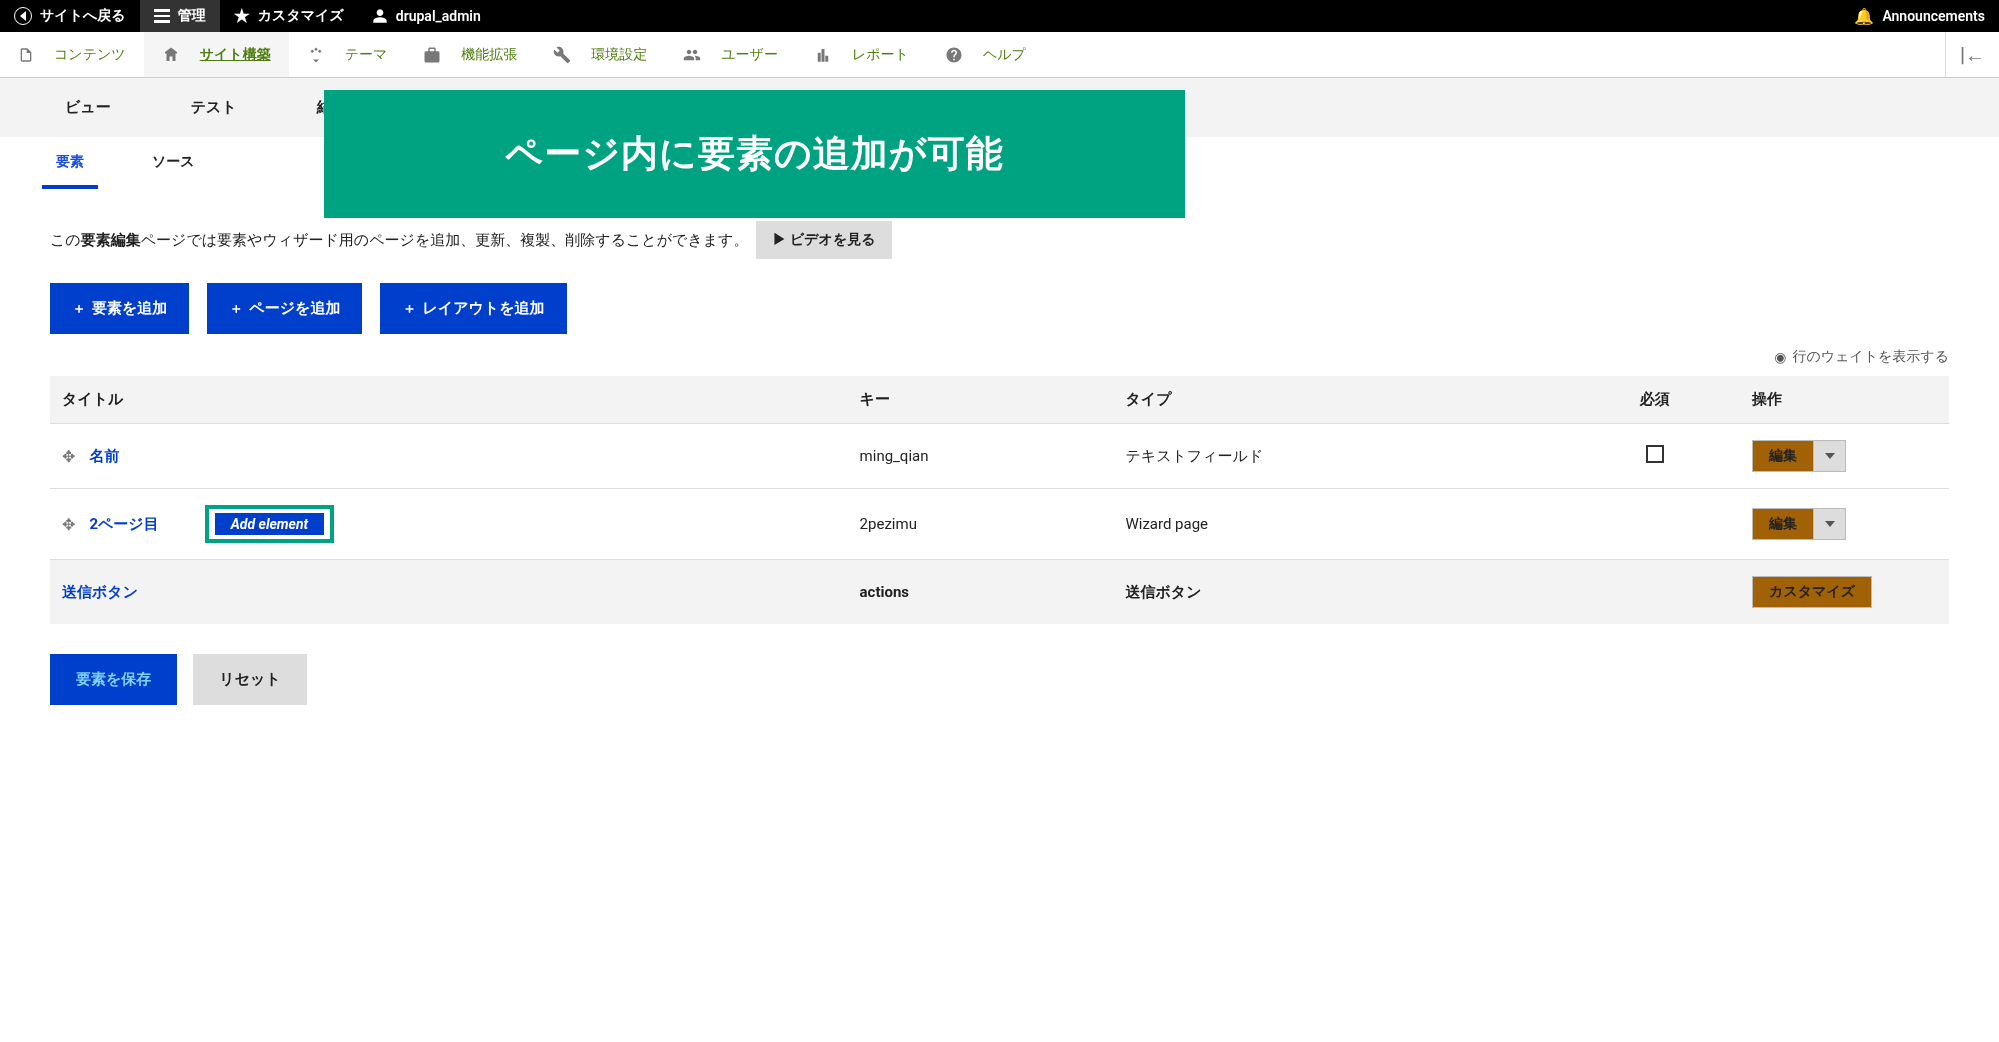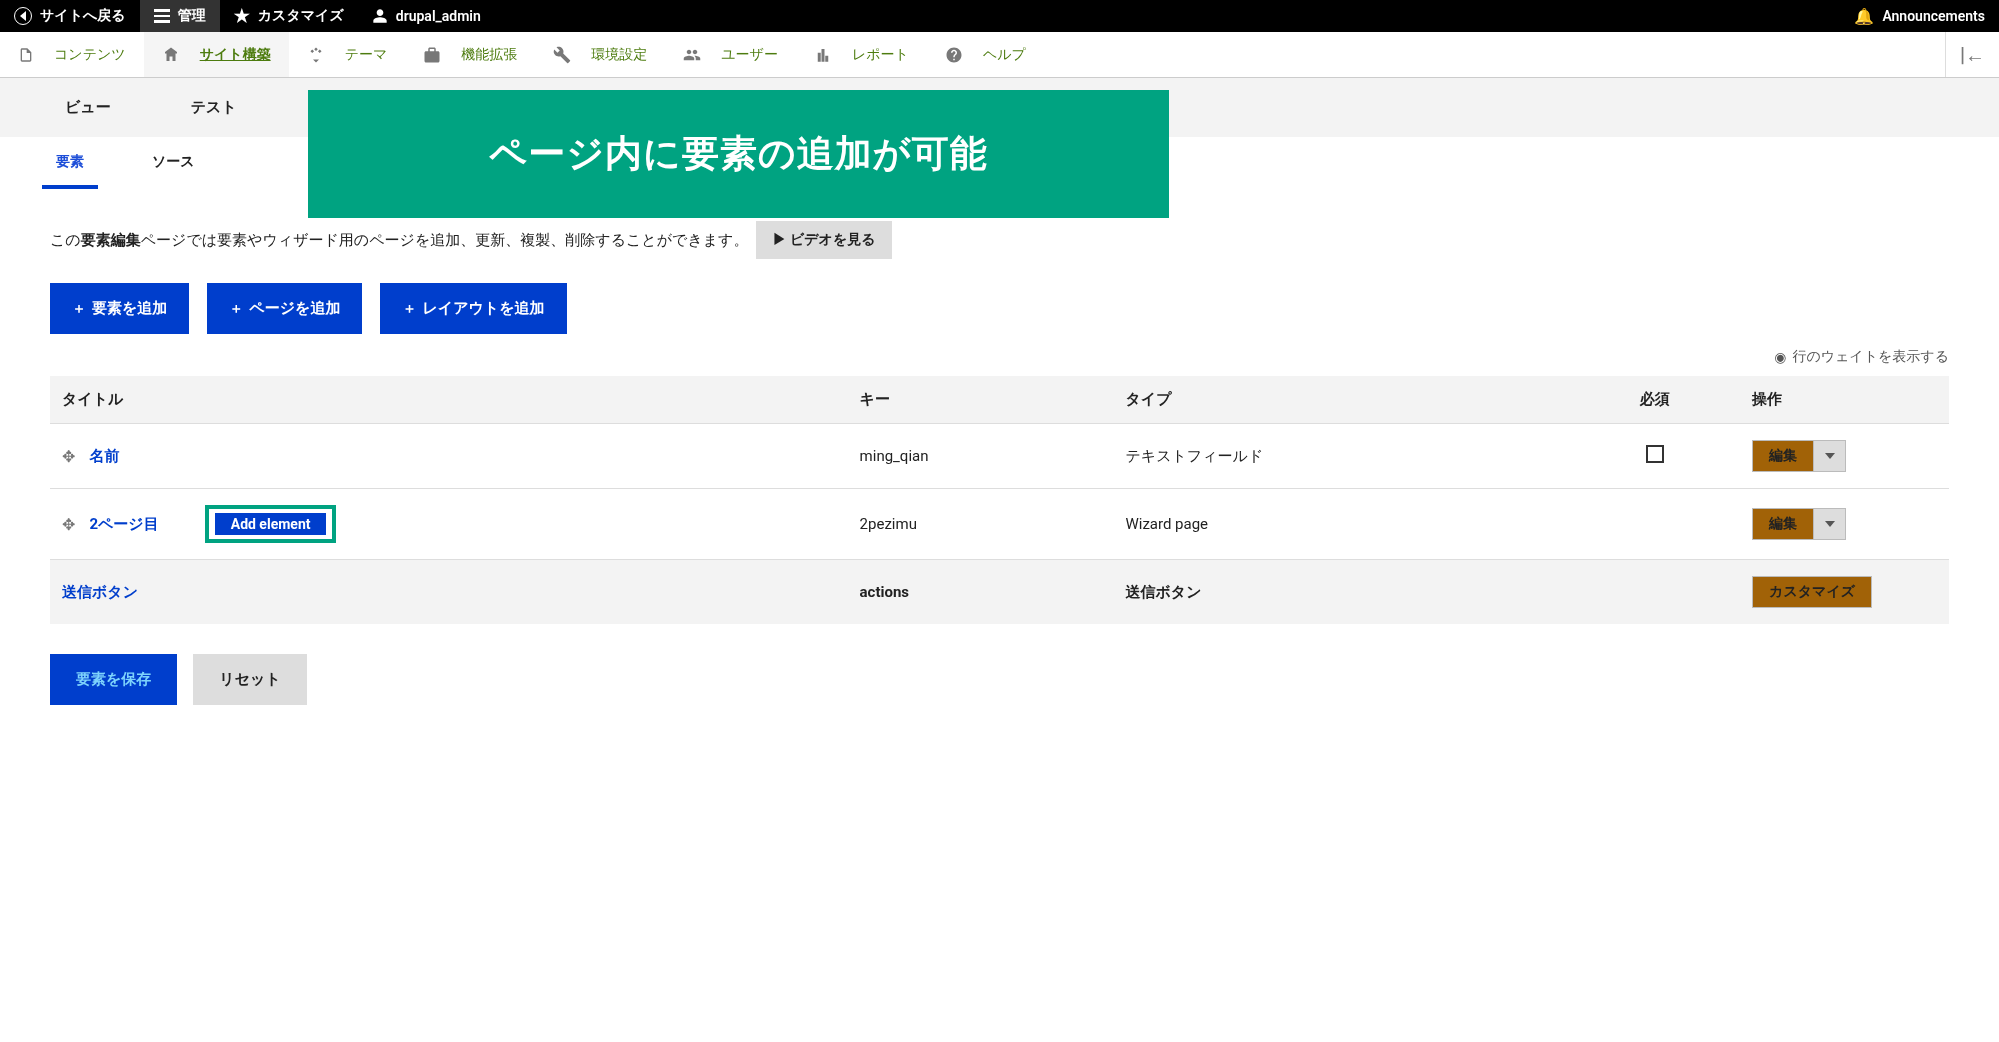--- a/index.html
+++ b/index.html
@@ -45,21 +45,21 @@
   .graytabs{ background:#f3f3f3; display:flex; padding: 0 55px; gap:60px; font-weight:700; font-size:15px;}
   .graytabs .gtab{ padding:20px 10px; cursor:pointer; }
 
   
   .subtabs{ background:#fff; display:flex; padding: 0 42px; gap:40px; font-weight:700; font-size:14px;}
   .subtabs .stab{ padding:16px 14px 14px; cursor:pointer; color:#222;}
   .subtabs .stab.active{ color:#1d4ed8; border-bottom:4px solid #003ecc;}
 
   
   .overlay-banner{
-    position:absolute; top:90px; left:308px; width:861px; height:128px;
+    position:absolute; top:90px; left:324px; width:861px; height:128px;
     background:#00a381; color:#fff; display:flex; align-items:center; justify-content:center;
     font-size:37px; font-weight:700; letter-spacing:1px;
   }
 
   
   .content{ padding: 32px 50px; position:relative; }
 
   .helptext{ display:flex; align-items:center; gap:8px; margin-bottom:24px; font-size:15px;}
   .helptext strong{font-weight:700;}
   .video-btn{ background:#ddd; padding:10px 16px; font-weight:700; font-size:14px; cursor:pointer; }
@@ -81,21 +81,21 @@
   .checkbox{width:18px;height:18px;border:2px solid #333;background:#fff;display:inline-block;}
 
   .title-cell{display:flex;align-items:center;gap:6px;}
 
   .opbtn{ display:inline-flex; align-items:stretch; height:32px;}
   .opbtn .opmain{background:#a16207; padding:0 16px; display:flex; align-items:center; font-weight:600; font-size:14px; cursor:pointer; border:1px solid #bbb;}
   .opbtn .opcaret{background:#ddd; width:32px; display:flex; align-items:center; justify-content:center; border:1px solid #bbb; border-left:0; cursor:pointer;}
   .opbtn .opcaret::after{content:"";width:0;height:0;border-left:5px solid transparent;border-right:5px solid transparent;border-top:6px solid #555;}
 
   .add-elem-wrap{ display:inline-block; border:4px solid #00a381; padding:6px; margin-left:40px;}
-  .add-elem-btn{ background:#003ecc; color:#fff; padding:3px 16px; font-weight:700; font-size:14px; cursor:pointer;}
+  .add-elem-btn{ background:#003ecc; color:#fff; padding:3px 16px; font-weight:700; font-size:14px; cursor:pointer;font-style:italic;}
 
   .bottom-actions{ display:flex; gap:16px; margin-top:30px;}
   .primarybtn{ background:#003ecc; color:#7dd3fc; padding:16px 26px; font-weight:700; font-size:15px; cursor:pointer;}
   .secondarybtn{ background:#ddd; color:#222; padding:16px 26px; font-weight:700; font-size:15px; cursor:pointer;}
 
   .doc-icon svg{width:16px;height:16px;fill:#787878;}
 </style>
 </head>
 <body>
 

